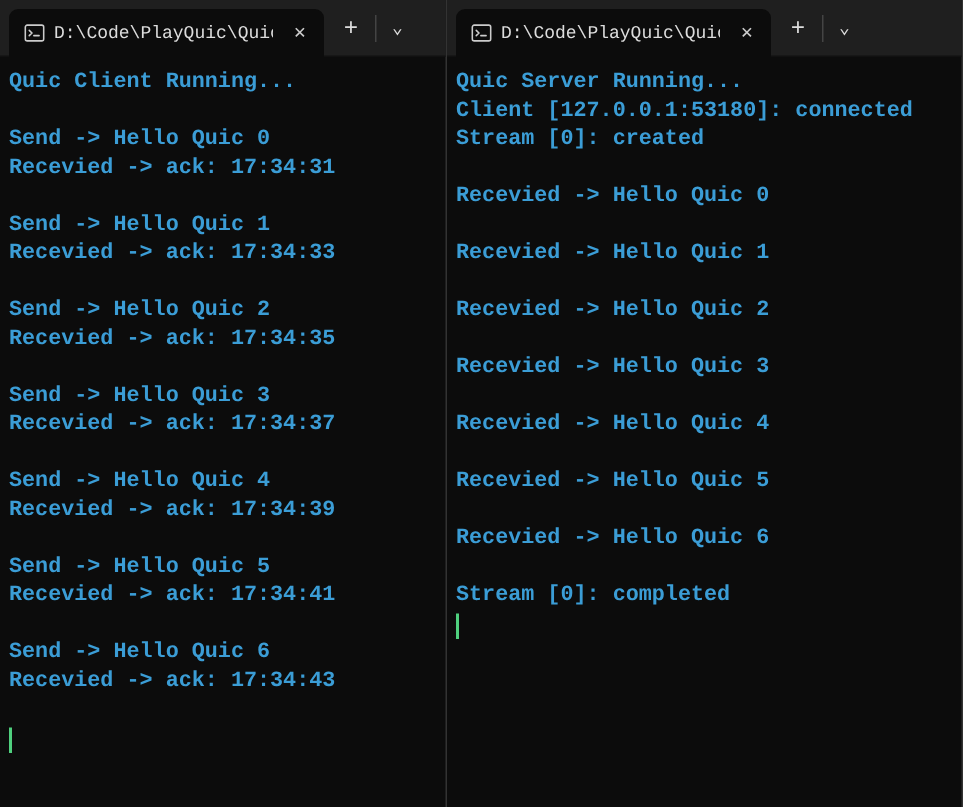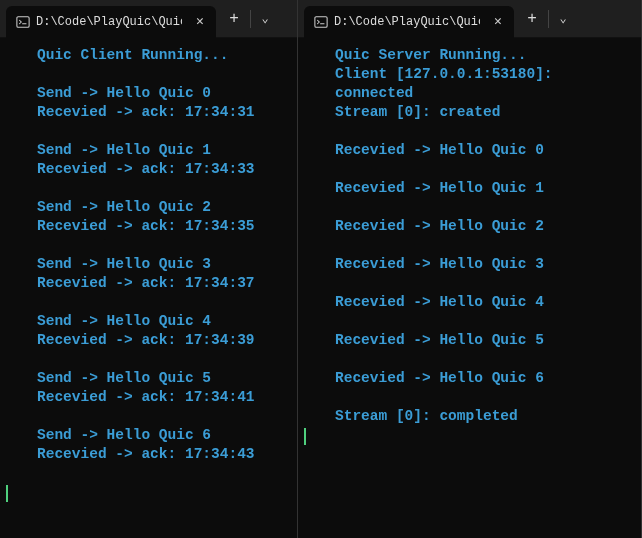--- a/index.html
+++ b/index.html
@@ -93,21 +93,21 @@
     .terminal {
       flex: 1;
       padding: 8px 6px;
       color: #3b9dd6;
       font-weight: 600;
       font-size: 14.5px;
       line-height: 19px;
       white-space: pre-wrap;
       position: relative;
     }
-    .line { display: block; min-height: 19px; margin-left: 31px; }
+    .line { display: block; min-height: 19px; }
     .cursor {
       display: inline-block;
       width: 2px;
       height: 17px;
       background: #4fd07e;
       vertical-align: bottom;
     }
     svg { display: block; }
   </style>
 </head>

